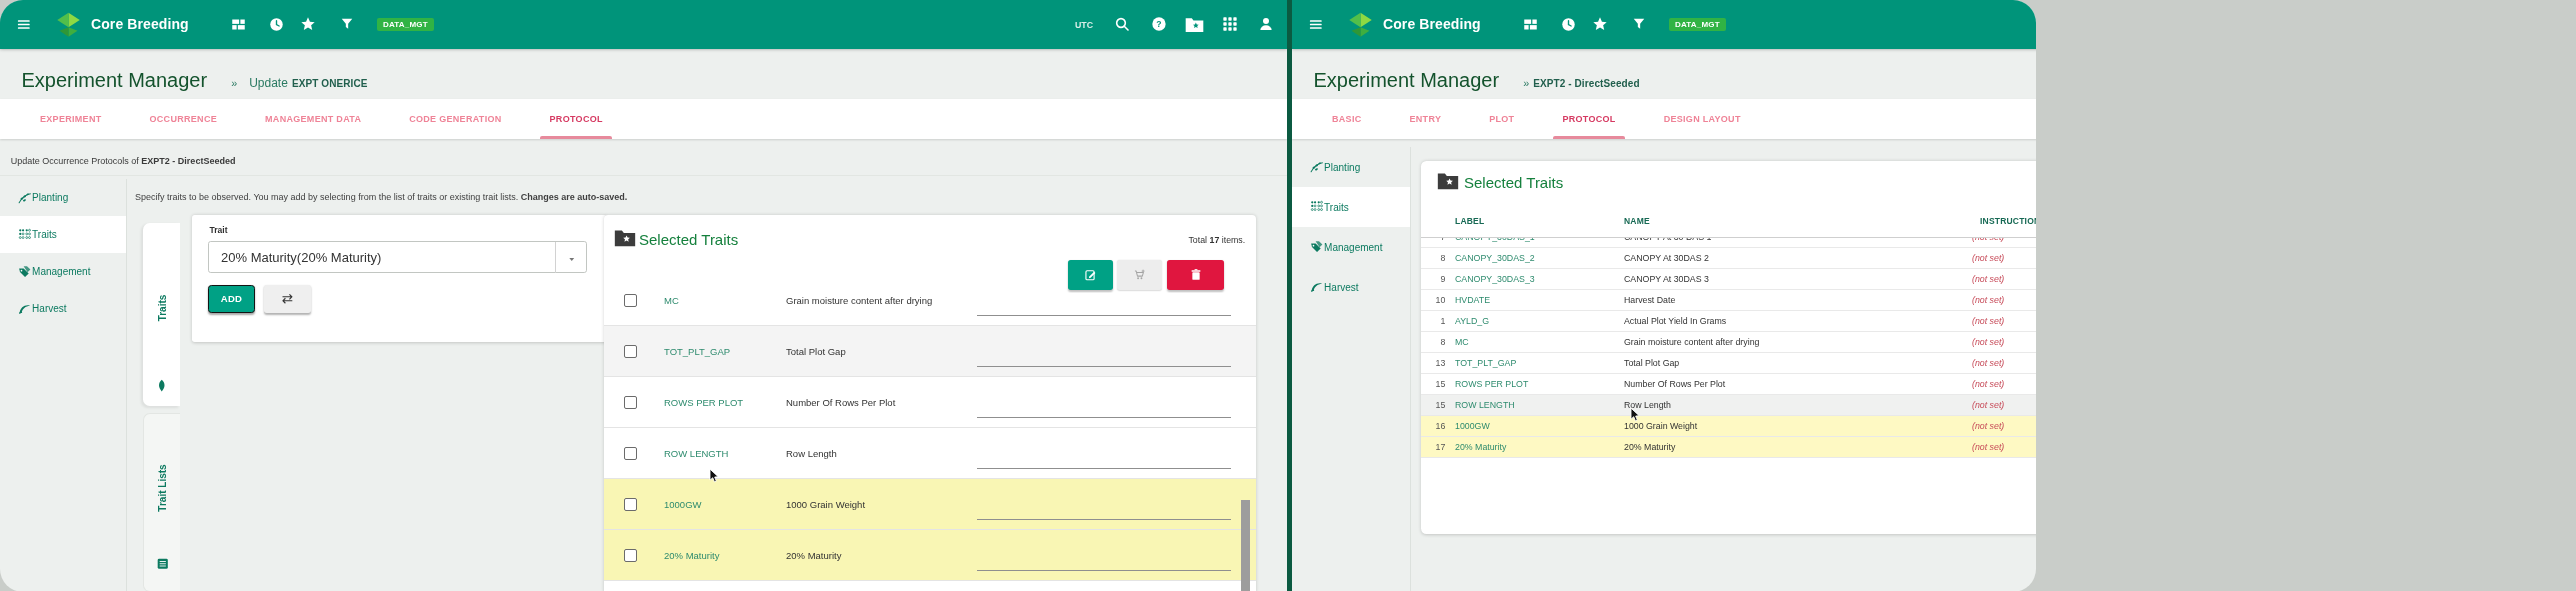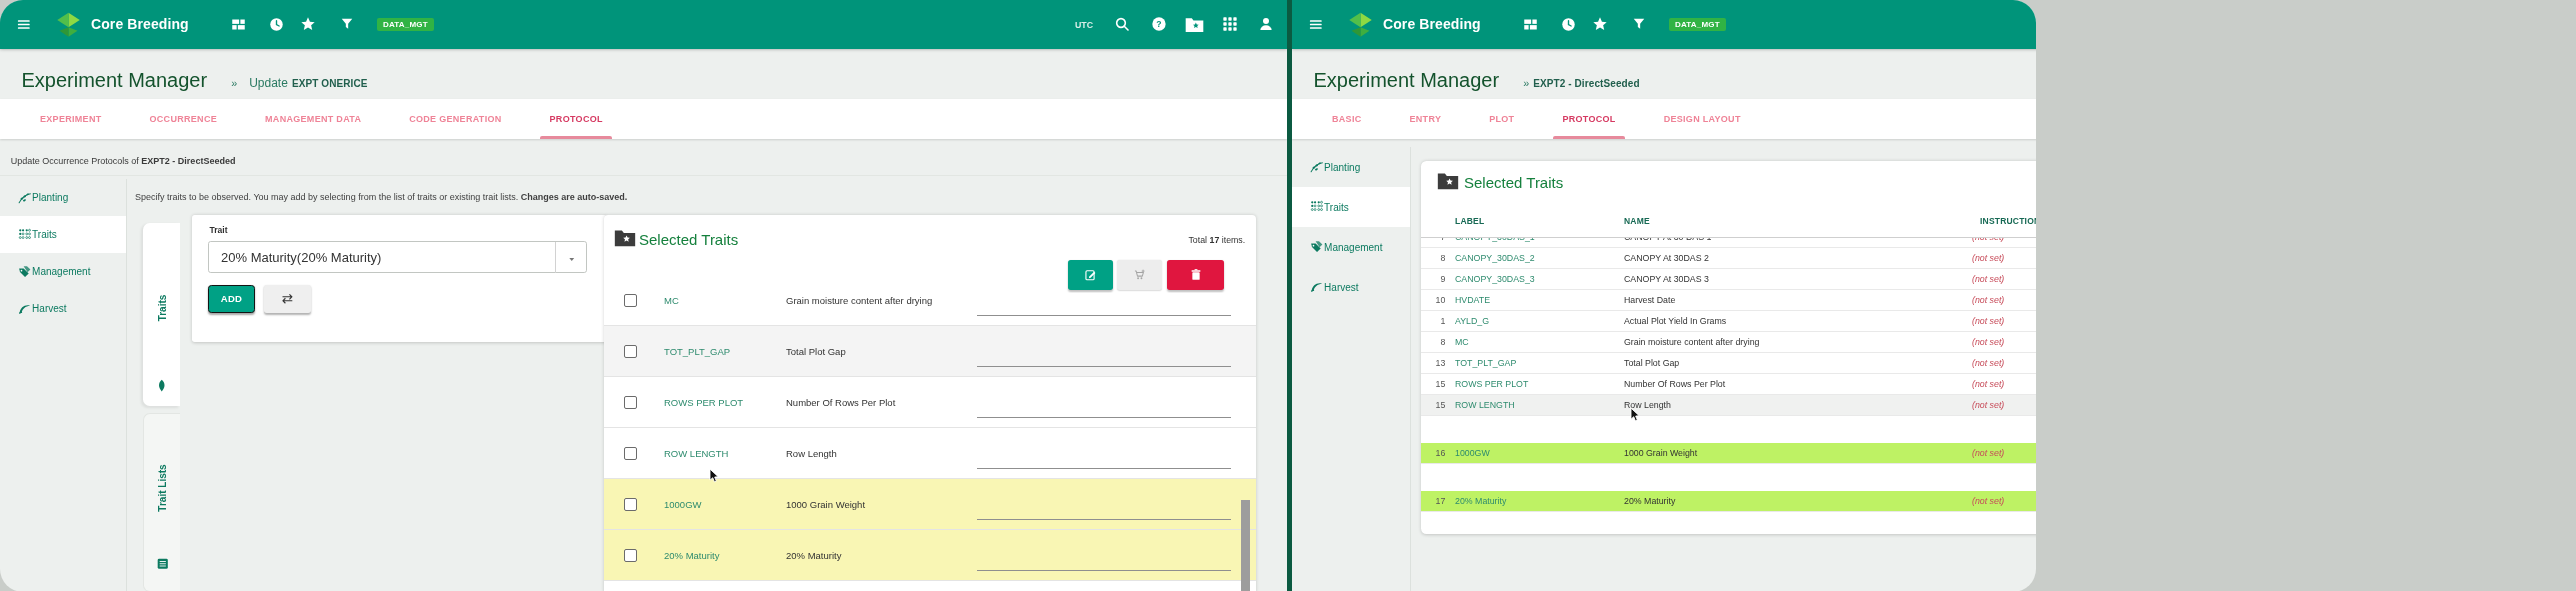--- a/index.html
+++ b/index.html
@@ -129,21 +129,21 @@
              border-radius:5.4px;box-shadow:0 0.7px 3.4px rgba(0,0,0,.18);}
   .tablecard .card-folder{left:15.6px;top:10.8px;}
   .tablecard .card-title{left:43px;top:13px;}
   .tablecard .card-total{right:15px;}
   .thead{position:absolute;left:0;right:0;top:47px;height:30px;border-bottom:0.7px solid #cfcfcf;}
   .th{position:absolute;top:8px;font-size:8.5px;font-weight:700;color:#176954;letter-spacing:0.2px;}
   .th-label{left:34px;}  .th-name{left:203px;}  .th-instr{left:551px;padding-left:8px;}
   .table-viewport{position:absolute;left:0;right:0;top:77px;bottom:0;overflow:hidden;}
   .trows{margin-top:-10.8px;}
   .trow{position:relative;height:21px;border-bottom:0.7px solid #e9e9e9;background:#fff;font-size:8.8px;}
-  .trow.yellow{background:#bef264;margin-top:27px;}
+  .trow.yellow{background:#fef9c3;}
   .trow.hover{background:#f0f1f0;}
   .trow .num{position:absolute;left:6.8px;width:17.6px;text-align:right;line-height:21px;color:#555;}
   .trow .tlabel{position:absolute;left:34px;line-height:21px;color:#2e8b6e;cursor:pointer;}
   .trow .tname{position:absolute;left:203px;line-height:21px;color:#333;}
   .trow .tinstr{position:absolute;left:551px;line-height:21px;color:#c74b59;font-style:italic;}
   .tscroll{position:absolute;left:1124px;top:83px;width:8.8px;height:74px;background:#bdbdbd;cursor:pointer;}
 
   .cursor{position:absolute;width:10px;height:15.6px;z-index:80;pointer-events:none;}
   #cursor-left{left:709px;top:468px;}
   #cursor-right{left:338px;top:407px;}

